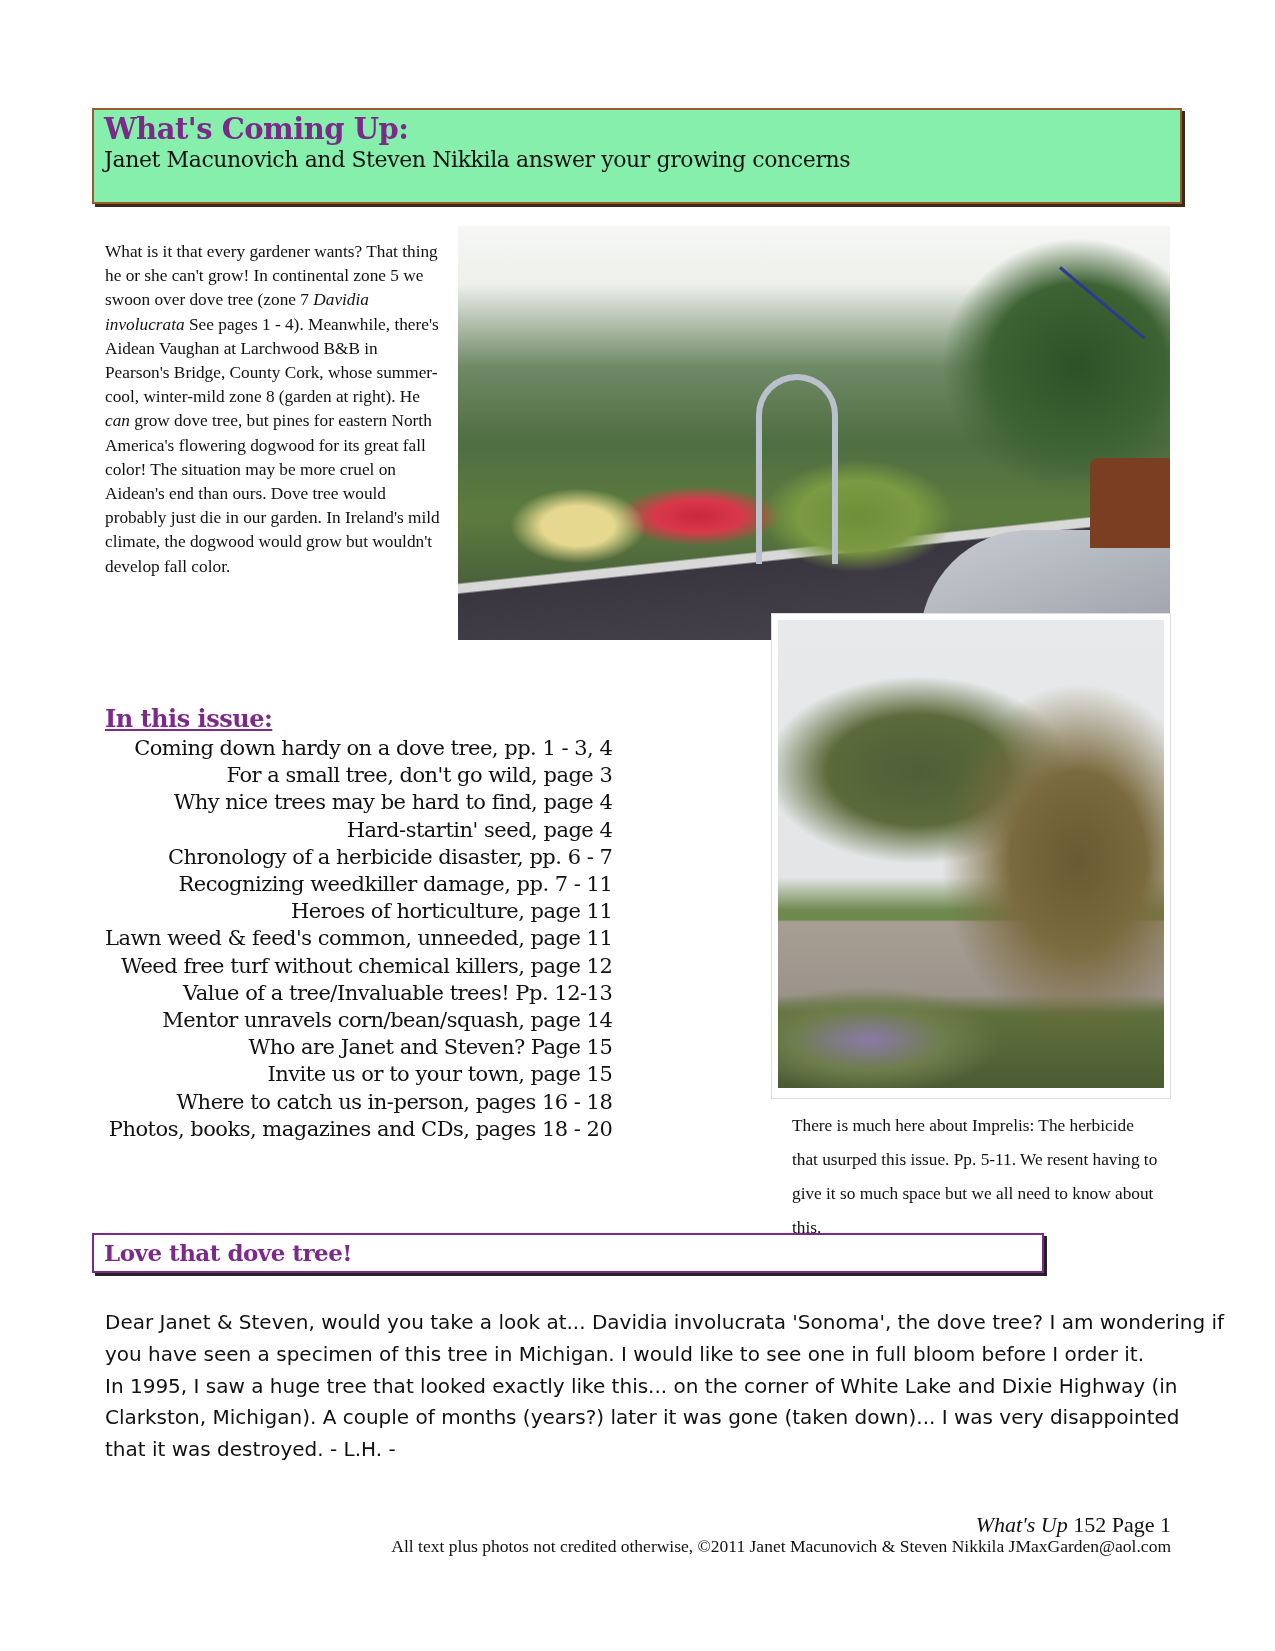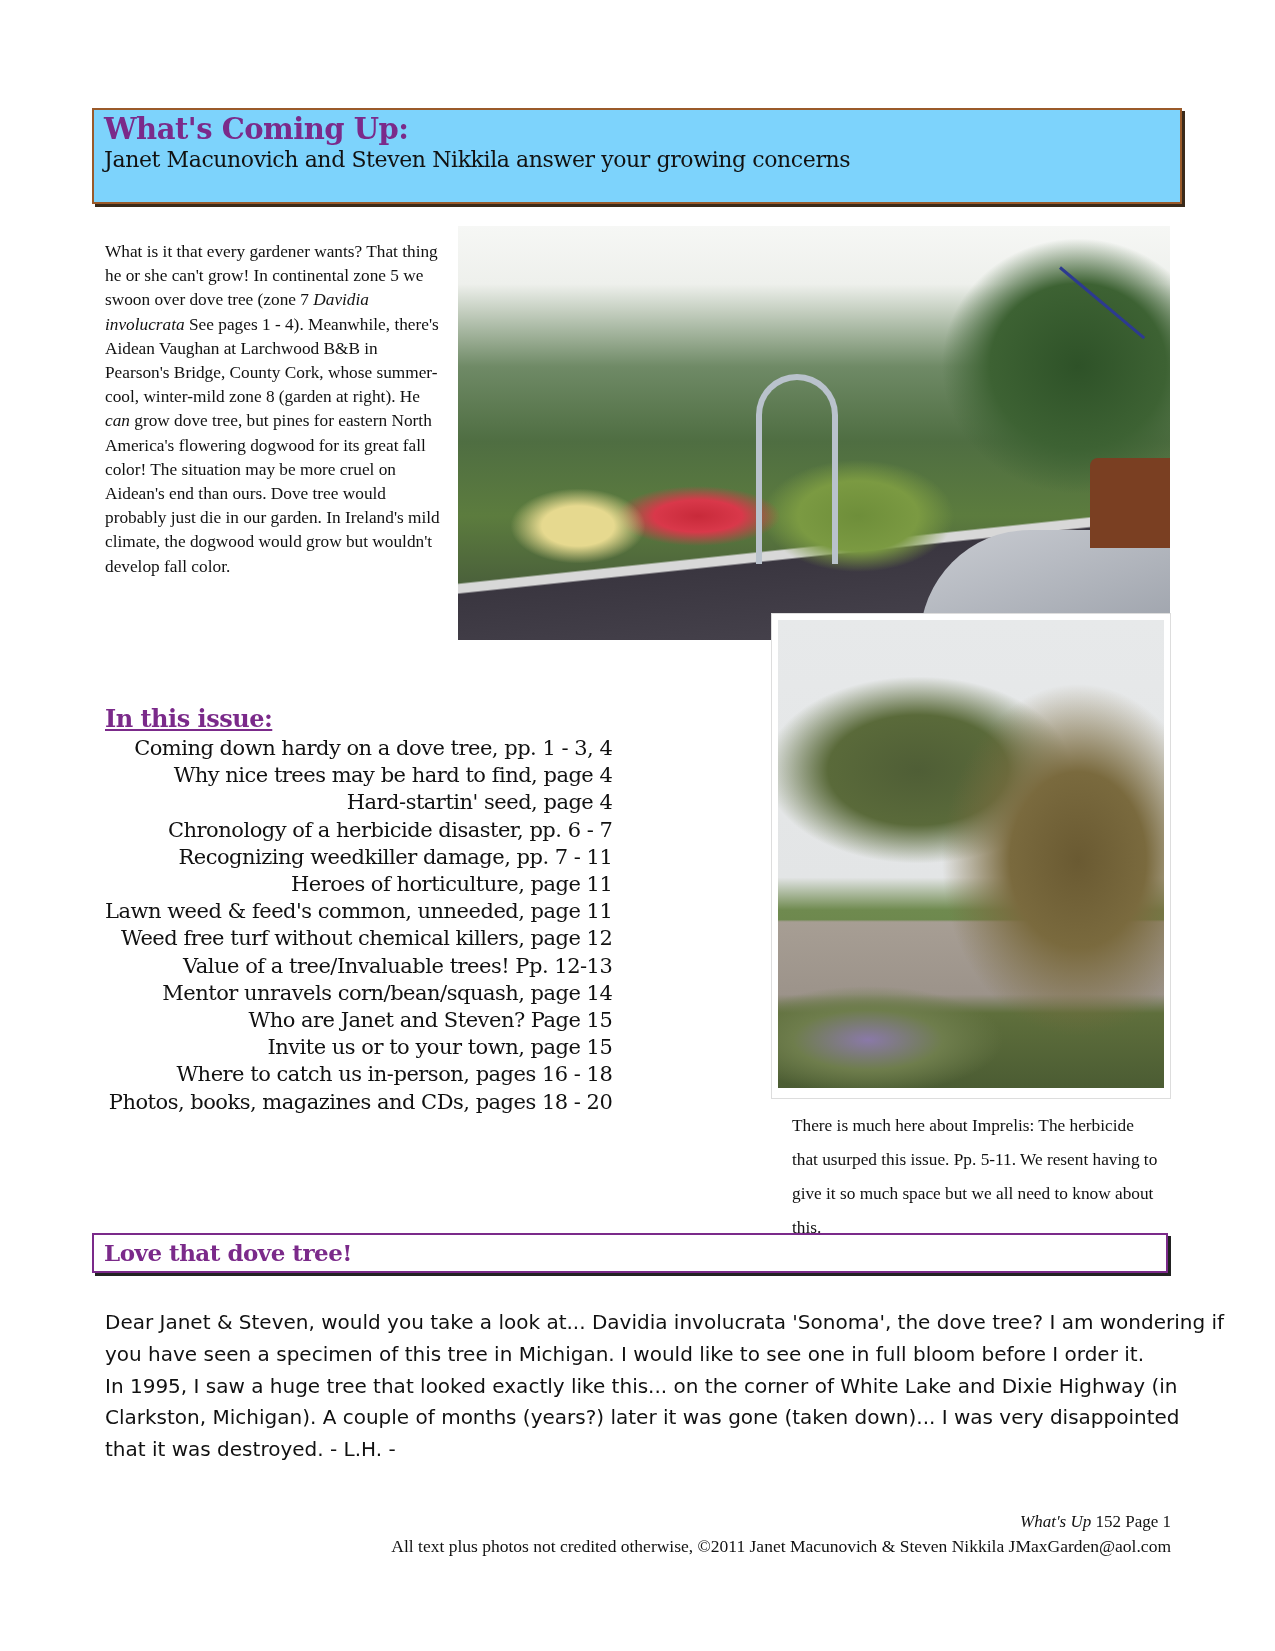--- a/index.html
+++ b/index.html
@@ -1,20 +1,20 @@
 <!DOCTYPE html>
 <html><head>
 <meta charset="utf-8">
 <style>
   html, body { margin: 0; padding: 0; background: #ffffff; }
   body { width: 1275px; height: 1651px; position: relative; overflow: hidden; color: #111; }
 
   .header-box {
     position: absolute; left: 92px; top: 108px; width: 1090px; height: 96px;
-    border: 2px solid #9a5a2a; box-shadow: 3px 3px 0 #3a2a1a; background: #7dd3fc;
+    border: 2px solid #9a5a2a; box-shadow: 3px 3px 0 #3a2a1a; background: #86efac;
     box-sizing: border-box; padding: 2px 0 0 10px;
   }
   .header-title {
     font-family: "DejaVu Serif", serif; font-weight: bold; color: #7b2a8a;
     font-size: 29px; line-height: 34px; letter-spacing: -0.5px;
   }
   .header-sub, .header-issue {
     font-family: "DejaVu Serif", serif; font-size: 22px; line-height: 27px; color: #111;
     letter-spacing: -0.4px;
   }
@@ -80,38 +80,38 @@
     font-size: 24px; text-decoration: underline; letter-spacing: -0.5px;
   }
   .toc-list {
     position: absolute; left: 105px; top: 735px; margin: 0; padding: 0; list-style: none;
     font-family: "DejaVu Serif", serif; font-size: 21px; line-height: 27.2px; color: #111;
     letter-spacing: -0.5px;
     text-align: right;
   }
 
   .section-box {
-    position: absolute; left: 92px; top: 1233px; width: 1076px; height: 40px;
+    position: absolute; left: 92px; top: 1233px; width: 952px; height: 40px;
     border: 2px solid #7b2a8a; box-shadow: 3px 3px 0 #222; background: #fff;
     box-sizing: border-box; padding: 2px 0 0 10px;
   }
   .section-title {
     font-family: "DejaVu Serif", serif; font-weight: bold; color: #7b2a8a;
     font-size: 23px; line-height: 32px; letter-spacing: -0.5px;
   }
 
   .letter {
     position: absolute; left: 105px; top: 1307px; width: 1120px;
     font-family: "DejaVu Sans", sans-serif; font-size: 20px; line-height: 31.8px; color: #111;
   }
   .letter p { margin: 0; }
 
   .footer-page {
     position: absolute; right: 104px; top: 1512px;
-    font-family: "Liberation Serif", serif; font-size: 17px; color: #111; text-align: center;
+    font-family: "Liberation Serif", serif; font-size: 22px; color: #111; text-align: center;
   }
   .footer-page em { font-style: italic; }
   .footer-copy {
     position: absolute; right: 104px; top: 1536px;
     font-family: "Liberation Serif", serif; font-size: 17.5px; color: #111; text-align: center;
   }
 </style>
 </head>
 <body>
 
@@ -130,20 +130,21 @@
 </div>
 
 <div class="spruce-frame"></div>
 <div class="photo spruce-photo"></div>
 
 <div class="caption">There is much here about Imprelis: The herbicide that usurped this issue. Pp. 5-11. We resent having to give it so much space but we all need to know about this.</div>
 
 <div class="toc-heading">In this issue:</div>
 <ul class="toc-list">
   <li>Coming down hardy on a dove tree, pp. 1 - 3, 4</li>
+  <li>For a small tree, don't go wild, page 3</li>
   <li>Why nice trees may be hard to find, page 4</li>
   <li>Hard-startin' seed, page 4</li>
   <li>Chronology of a herbicide disaster, pp. 6 - 7</li>
   <li>Recognizing weedkiller damage, pp. 7 - 11</li>
   <li>Heroes of horticulture, page 11</li>
   <li>Lawn weed &amp; feed's common, unneeded, page 11</li>
   <li>Weed free turf without chemical killers, page 12</li>
   <li>Value of a tree/Invaluable trees! Pp. 12-13</li>
   <li>Mentor unravels corn/bean/squash, page 14</li>
   <li>Who are Janet and Steven? Page 15</li>

